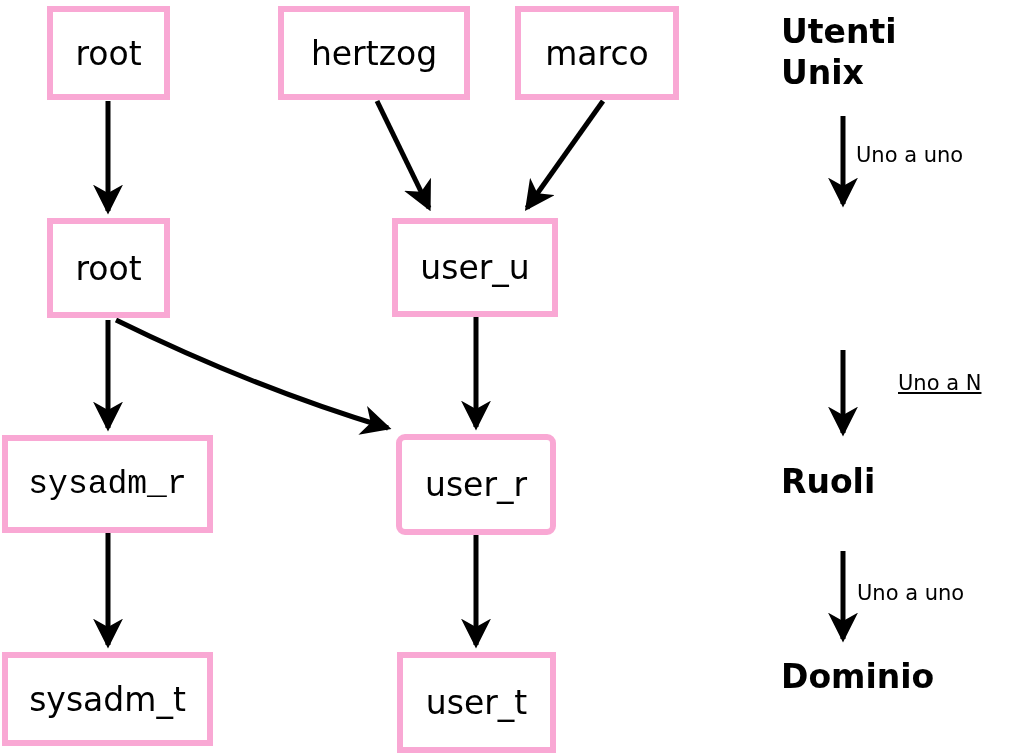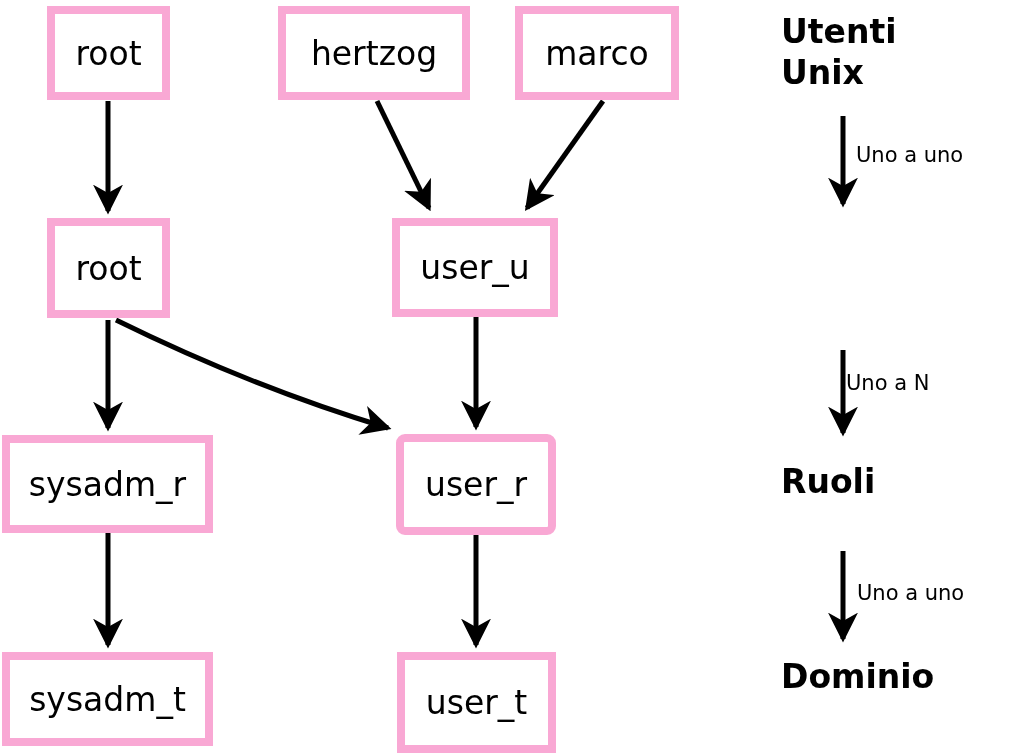--- a/index.html
+++ b/index.html
@@ -20,21 +20,21 @@
     position: absolute;
     left: 0;
     top: 0;
     width: 1024px;
     height: 754px;
     z-index: 1;
   }
   .node {
     position: absolute;
     box-sizing: border-box;
-    border: 8px solid #f9a8d4;
+    border: 6px solid #f9a8d4;
     background: #ffffff;
     display: flex;
     align-items: center;
     justify-content: center;
     font-size: 33px;
     line-height: 1;
     z-index: 2;
     white-space: nowrap;
   }
   .legend-level {
@@ -79,28 +79,28 @@
     </g>
   </svg>
 
   <div class="node" style="left:47px; top:6px; width:123px; height:94px;">root</div>
   <div class="node" style="left:278px; top:6px; width:192px; height:94px;">hertzog</div>
   <div class="node" style="left:515px; top:6px; width:164px; height:94px;">marco</div>
 
   <div class="node" style="left:47px; top:218px; width:123px; height:100px;">root</div>
   <div class="node" style="left:392px; top:218px; width:166px; height:99px;">user_u</div>
 
-  <div class="node" style="left:2px; top:435px; width:211px; height:98px;">sysadm_r</div>
+  <div class="node" style="left:2px; top:435px; width:211px; height:98px;font-family:Liberation Mono, monospace;">sysadm_r</div>
   <div class="node" style="left:396px; top:434px; width:160px; height:101px;border-radius:9px;">user_r</div>
 
   <div class="node" style="left:2px; top:652px; width:211px; height:94px;">sysadm_t</div>
   <div class="node" style="left:397px; top:652px; width:159px; height:101px;">user_t</div>
 
   <div class="legend-level" style="left:781px; top:11px;">Utenti
 Unix</div>
   <div class="legend-level" style="left:781px; top:461px;">Ruoli</div>
   <div class="legend-level" style="left:781px; top:656px;">Dominio</div>
 
   <div class="relation-label" style="left:856px; top:143px;">Uno a uno</div>
-  <div class="relation-label" style="left:846px; top:371px;">Uno a N</div>
+  <div class="relation-label" style="left:898px; top:371px;text-decoration:underline;">Uno a N</div>
   <div class="relation-label" style="left:857px; top:581px;">Uno a uno</div>
 
 </div>
 
 </body></html>

